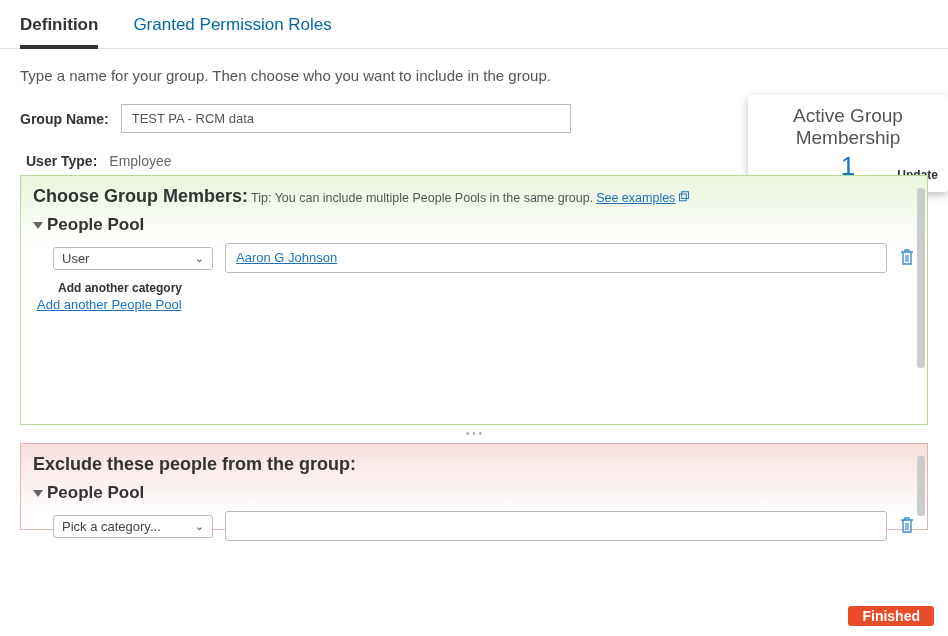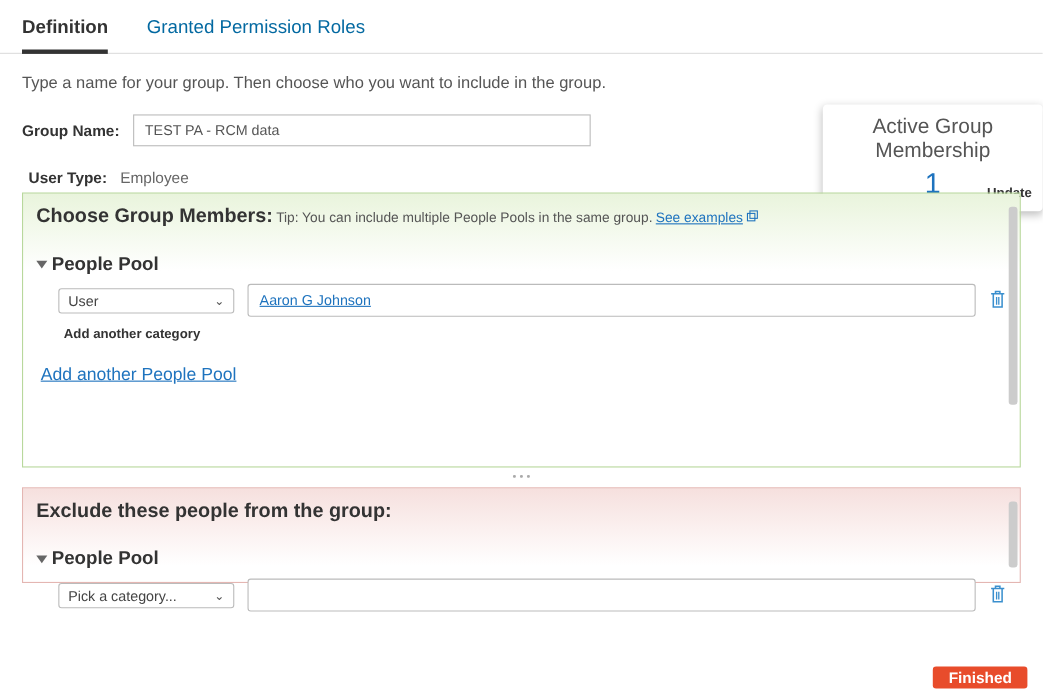--- a/index.html
+++ b/index.html
@@ -42,21 +42,21 @@
     gap: 12px;
     padding: 15px 20px 10px;
   }
   .label-bold {
     font-weight: bold;
     font-size: 14px;
   }
   .group-name-input {
     border: 1px solid #bbb;
     padding: 6px 10px;
-    width: 416px;
+    width: 450px;
     font-size: 13px;
     color: #555;
   }
   .membership-card {
     position: absolute;
     top: 95px;
     right: 0;
     width: 200px;
     background: #fff;
     border-radius: 4px;
@@ -133,21 +133,21 @@
   .ext-icon {
     display: inline-block;
     width: 12px;
     height: 12px;
     vertical-align: middle;
   }
   .pool-header {
     display: flex;
     align-items: center;
     gap: 4px;
-    margin: 23px 0 8px;
+    margin: 8px 0 8px;
     font-size: 17px;
     font-weight: bold;
     cursor: pointer;
   }
   .tri {
     width: 0; height: 0;
     border-left: 5px solid transparent;
     border-right: 5px solid transparent;
     border-top: 7px solid #666;
     transform: rotate(0deg);
@@ -190,22 +190,22 @@
     height: 18px;
     cursor: pointer;
   }
   .add-category {
     font-size: 12px;
     font-weight: bold;
     margin: 8px 0 0 25px;
     cursor: pointer;
   }
   .add-pool {
-    font-size: 16px;
-    margin: 22px 0 0 4px;
+    font-size: 13px;
+    margin: 2px 0 0 4px;
     display: inline-block;
   }
   .drag-handle {
     position: absolute;
     left: 0; right: 0;
     bottom: -15px;
     text-align: center;
     font-size: 10px;
     color: #aaa;
   }

